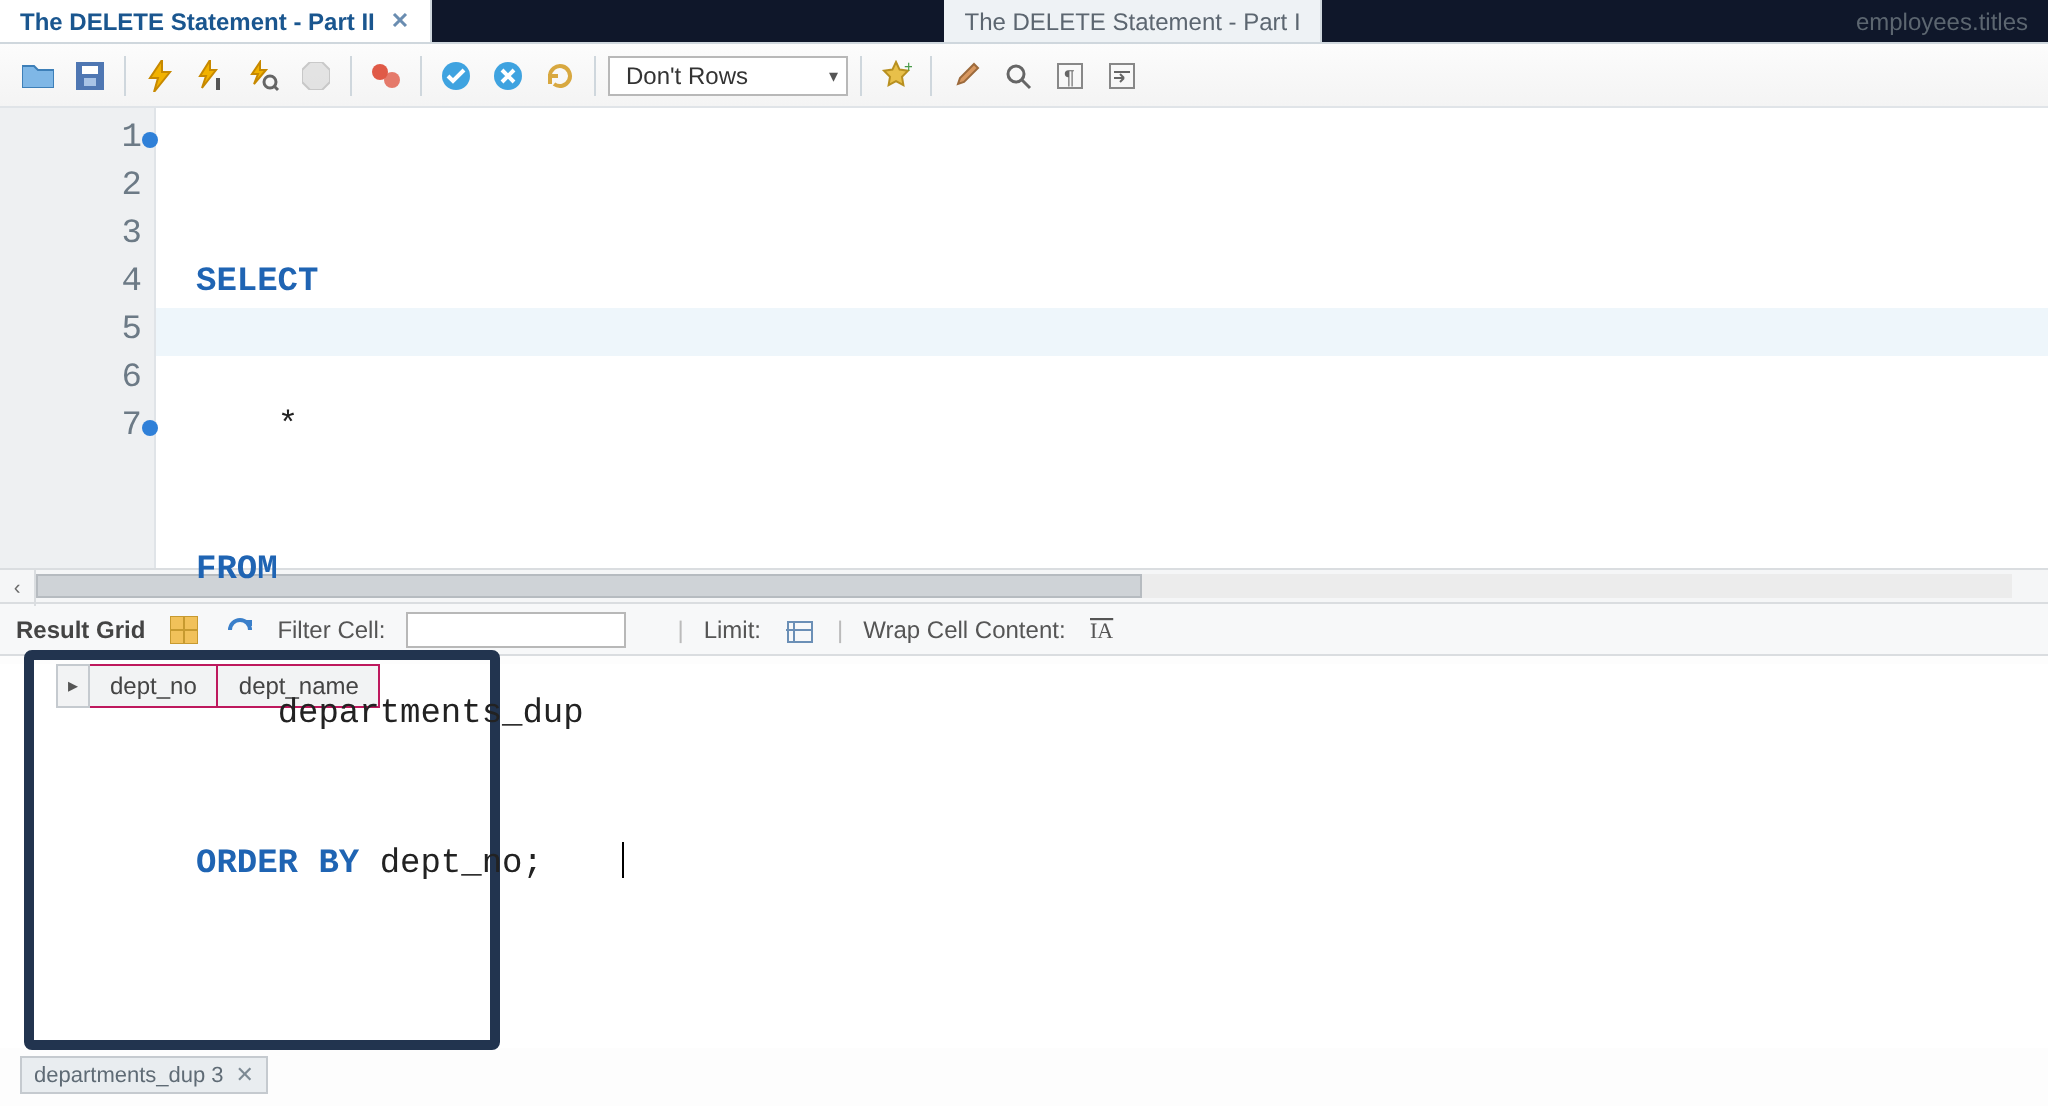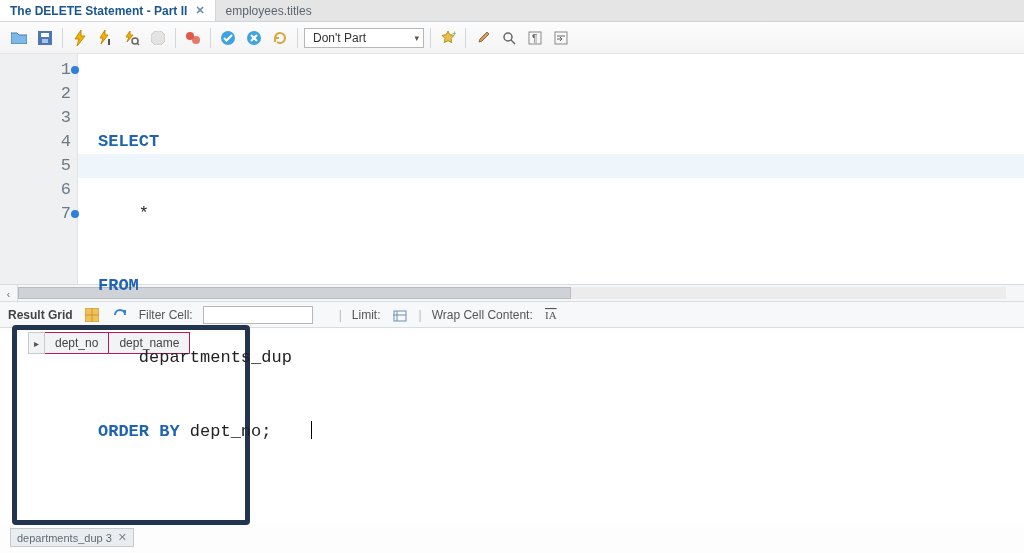--- a/index.html
+++ b/index.html
@@ -11,22 +11,23 @@
     height: 553px;
     overflow: hidden;
     position: relative;
   }
 
   
   .tabstrip {
     display: flex;
     align-items: stretch;
     height: 22px;
-    background: #e5e5e5;
+    background: #0f172a;
     border-bottom: 1px solid #cfd7dd;
+    justify-content: space-between;
   }
   .tab {
     display: flex;
     align-items: center;
     padding: 0 10px;
     font-size: 12px;
     color: #5c6670;
     background: #eef2f5;
     border-right: 1px solid #cfd7dd;
     cursor: pointer;
@@ -210,20 +211,23 @@
   svg { display:block; }
 </style>
 </head>
 <body>
 
 <div class="tabstrip">
   <div class="tab active">
     <span>The DELETE Statement - Part II</span>
     <span class="close">✕</span>
   </div>
+  <div class="tab">
+    <span>The DELETE Statement - Part I</span>
+  </div>
   <div class="tab" style="border-right:none;background:transparent;">
     <span>employees.titles</span>
   </div>
 </div>
 
 <div class="toolbar">
   <div class="tbtn">
     <svg width="16" height="13">
         <path d="M0 2h6l2 2h8v9H0z" fill="#7fb7e6" stroke="#3d7fb8"></path>
       </svg>
@@ -280,21 +284,21 @@
       </svg>
   </div>
   <div class="tbtn">
     <svg width="16" height="16">
         <path d="M3 8 a5 5 0 1 1 2 4" fill="none" stroke="#d8a840" stroke-width="2"></path>
         <path d="M3 12 l0 -4 l4 0" fill="none" stroke="#d8a840" stroke-width="2"></path>
       </svg>
   </div>
   <div class="sep"></div>
   <div class="limit-select">
-    <span>Don't Part</span>
+    <span>Don't Rows</span>
     <span class="chev">▾</span>
   </div>
   <div class="sep"></div>
   <div class="tbtn">
     <svg width="16" height="16">
         <path d="M8 1 l1.8 3.8 4.2 .6 -3 3 .7 4.2 L8 10.6 4.3 12.6 5 8.4 2 5.4 6.2 4.8z" fill="#e8c04a" stroke="#b89020"></path>
         <text x="12" y="6" font-size="8" fill="#4a9c4a">+</text>
       </svg>
   </div>
   <div class="sep"></div>

